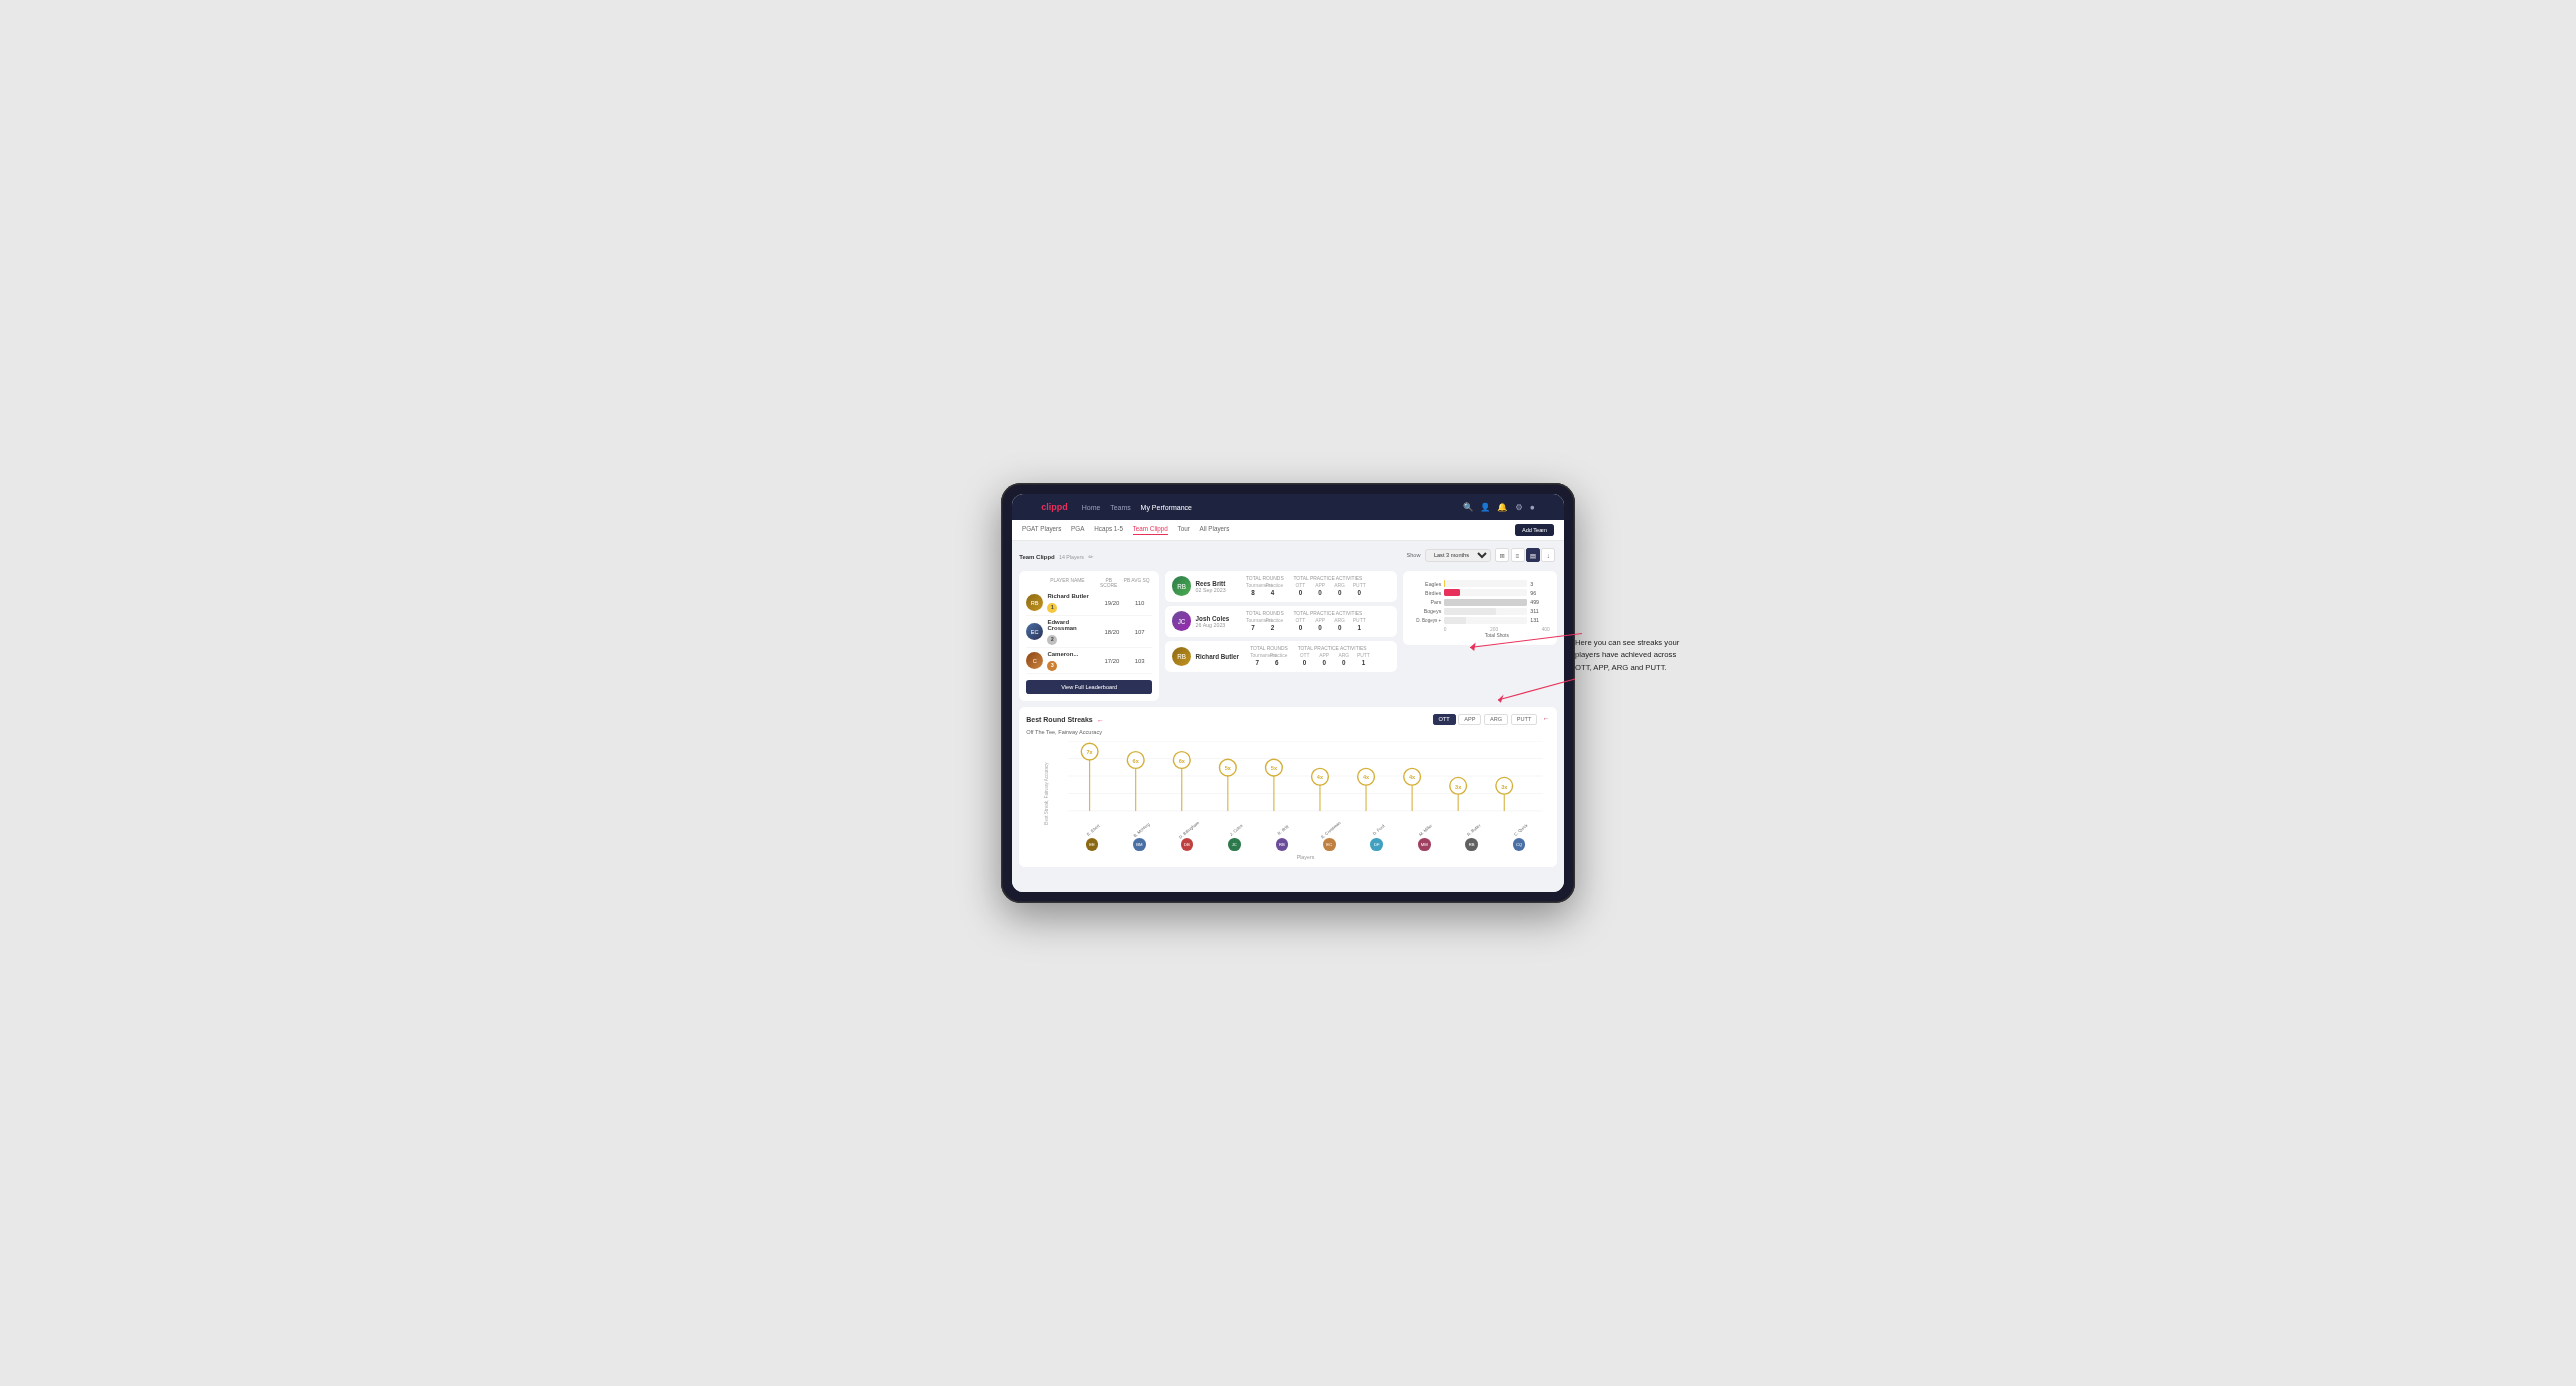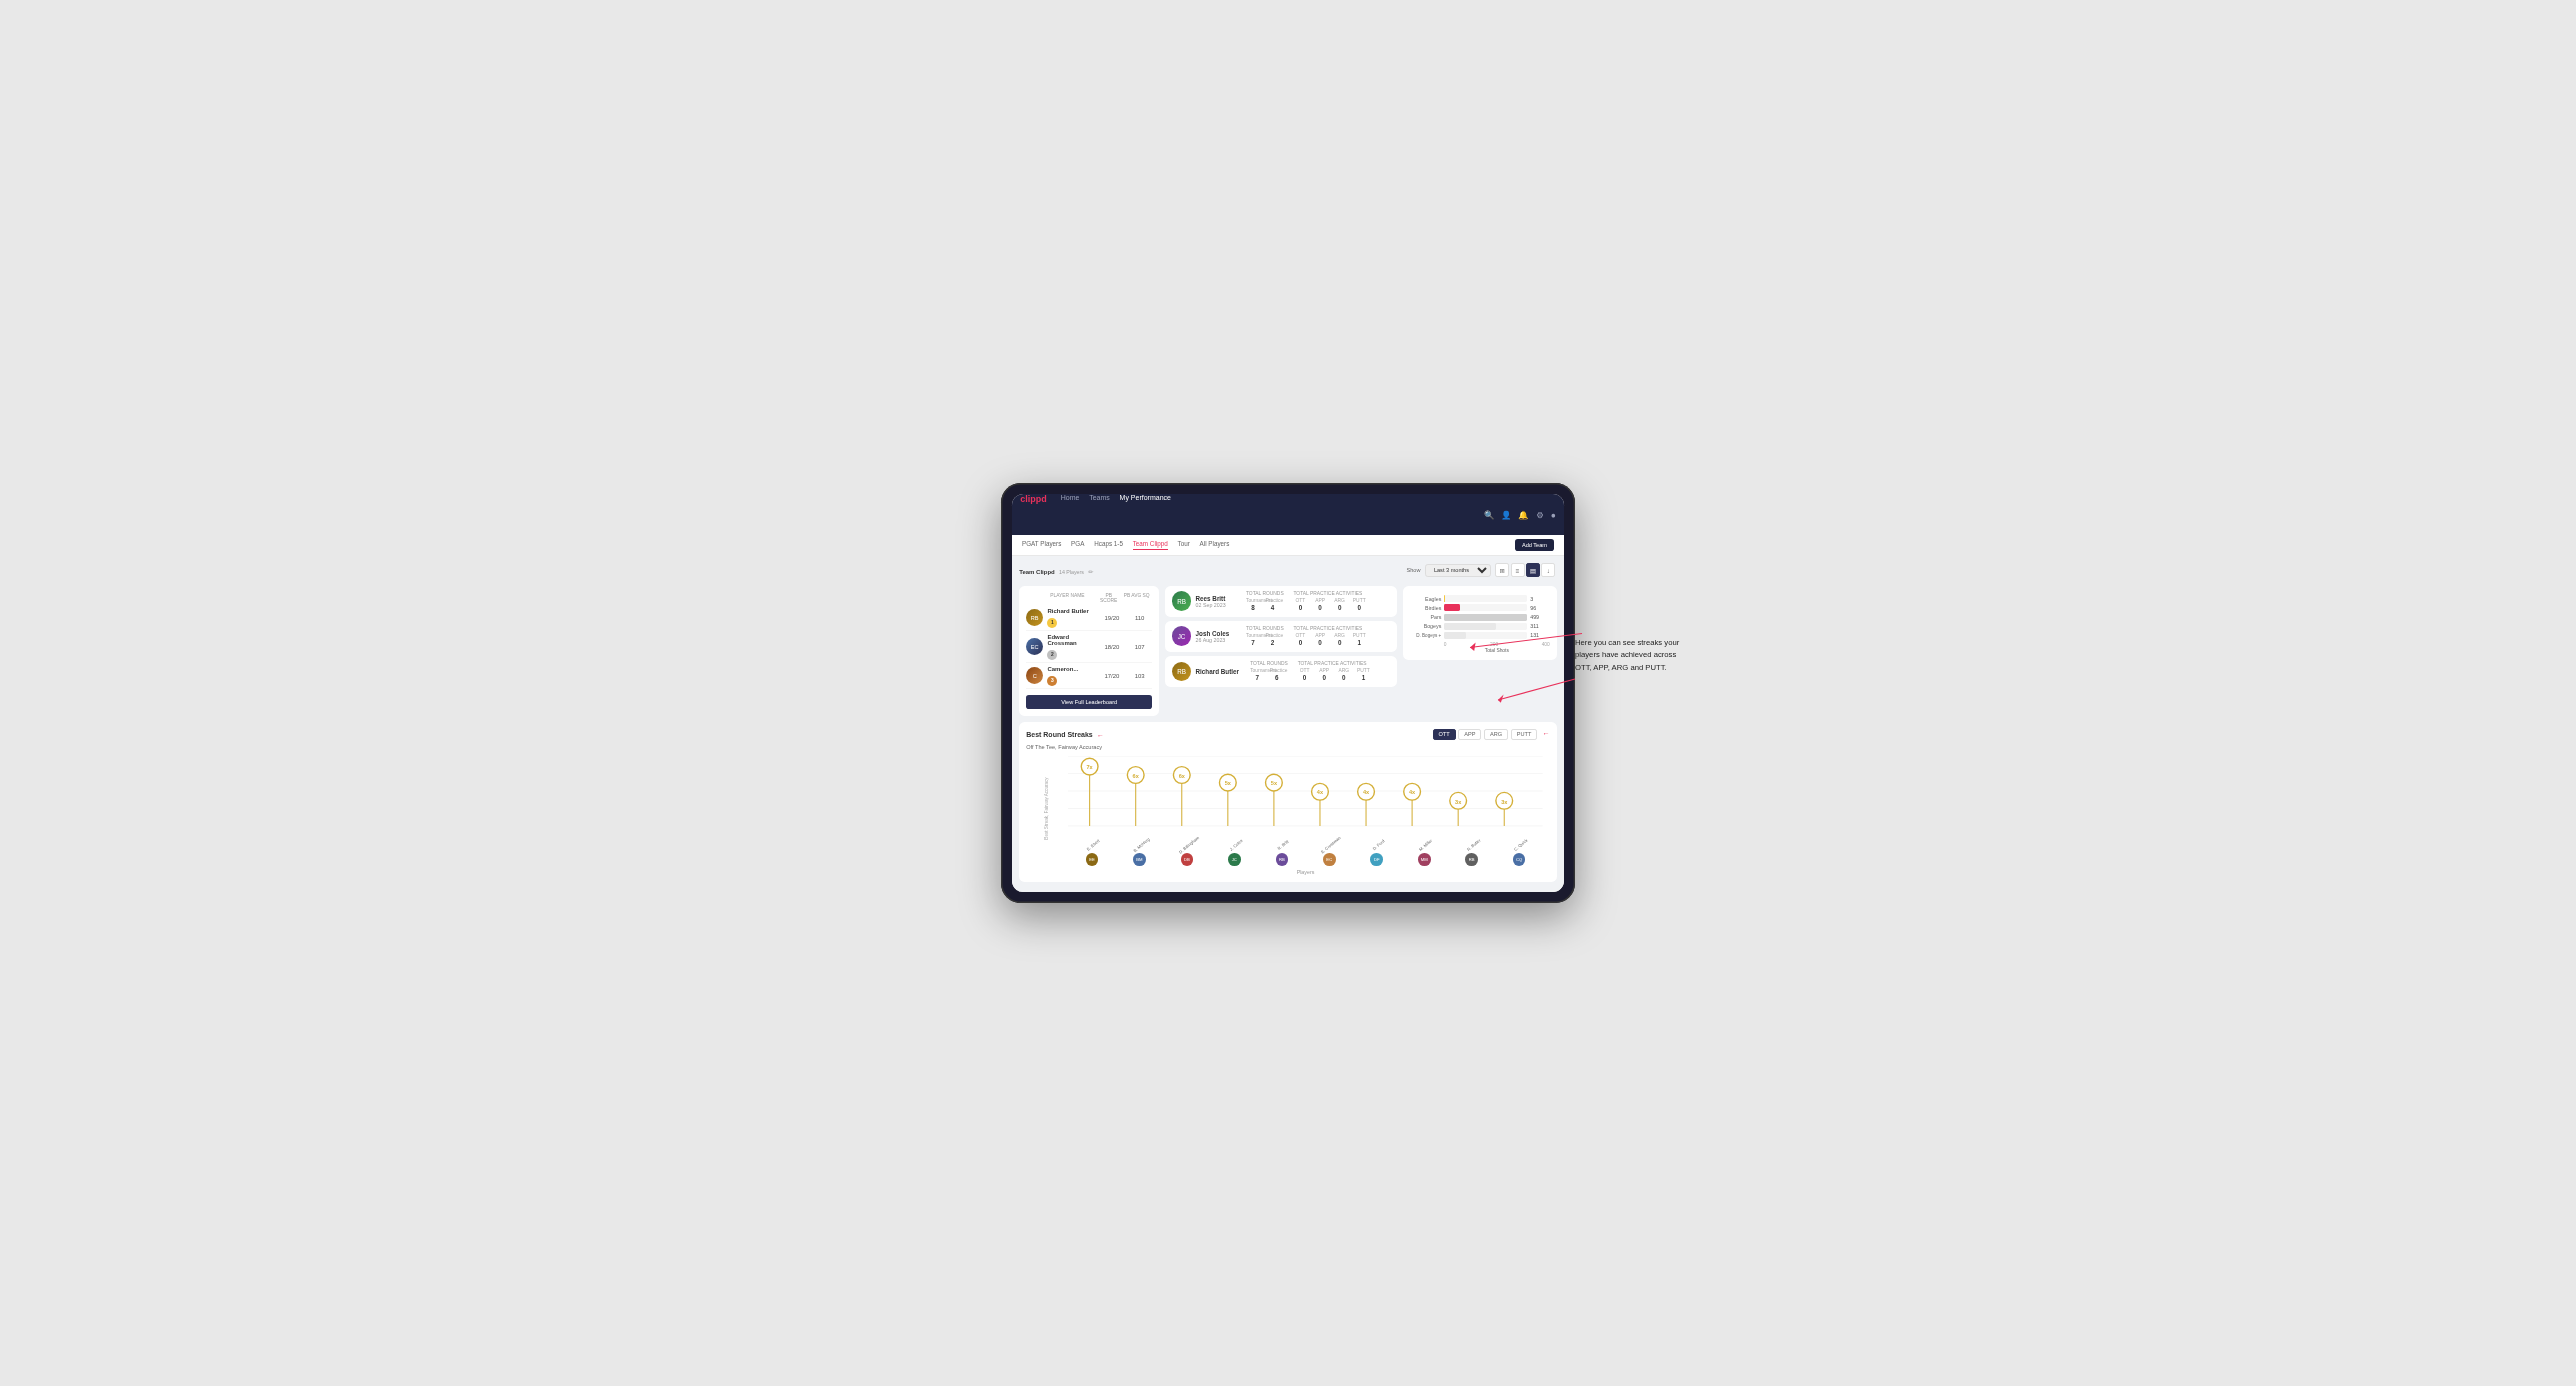--- a/index.html
+++ b/index.html
@@ -26,22 +26,23 @@
       background: #f5f5f5;
       border-radius: 11.2px;
       overflow: hidden;
       display: flex;
       flex-direction: column;
     }
     
     .nav-bar {
       background: #1e2340;
       display: flex;
-      padding: 0 8px;
-      height: 41px;
+      align-items: center;
+      padding: 0 29px;
+      height: 26px;
       flex-shrink: 0;
     }
     .nav-logo {
       color: #e8315a;
       font-weight: 800;
       font-size: 9px;
       margin-right: 14px;
     }
     .nav-links {
       display: flex;

